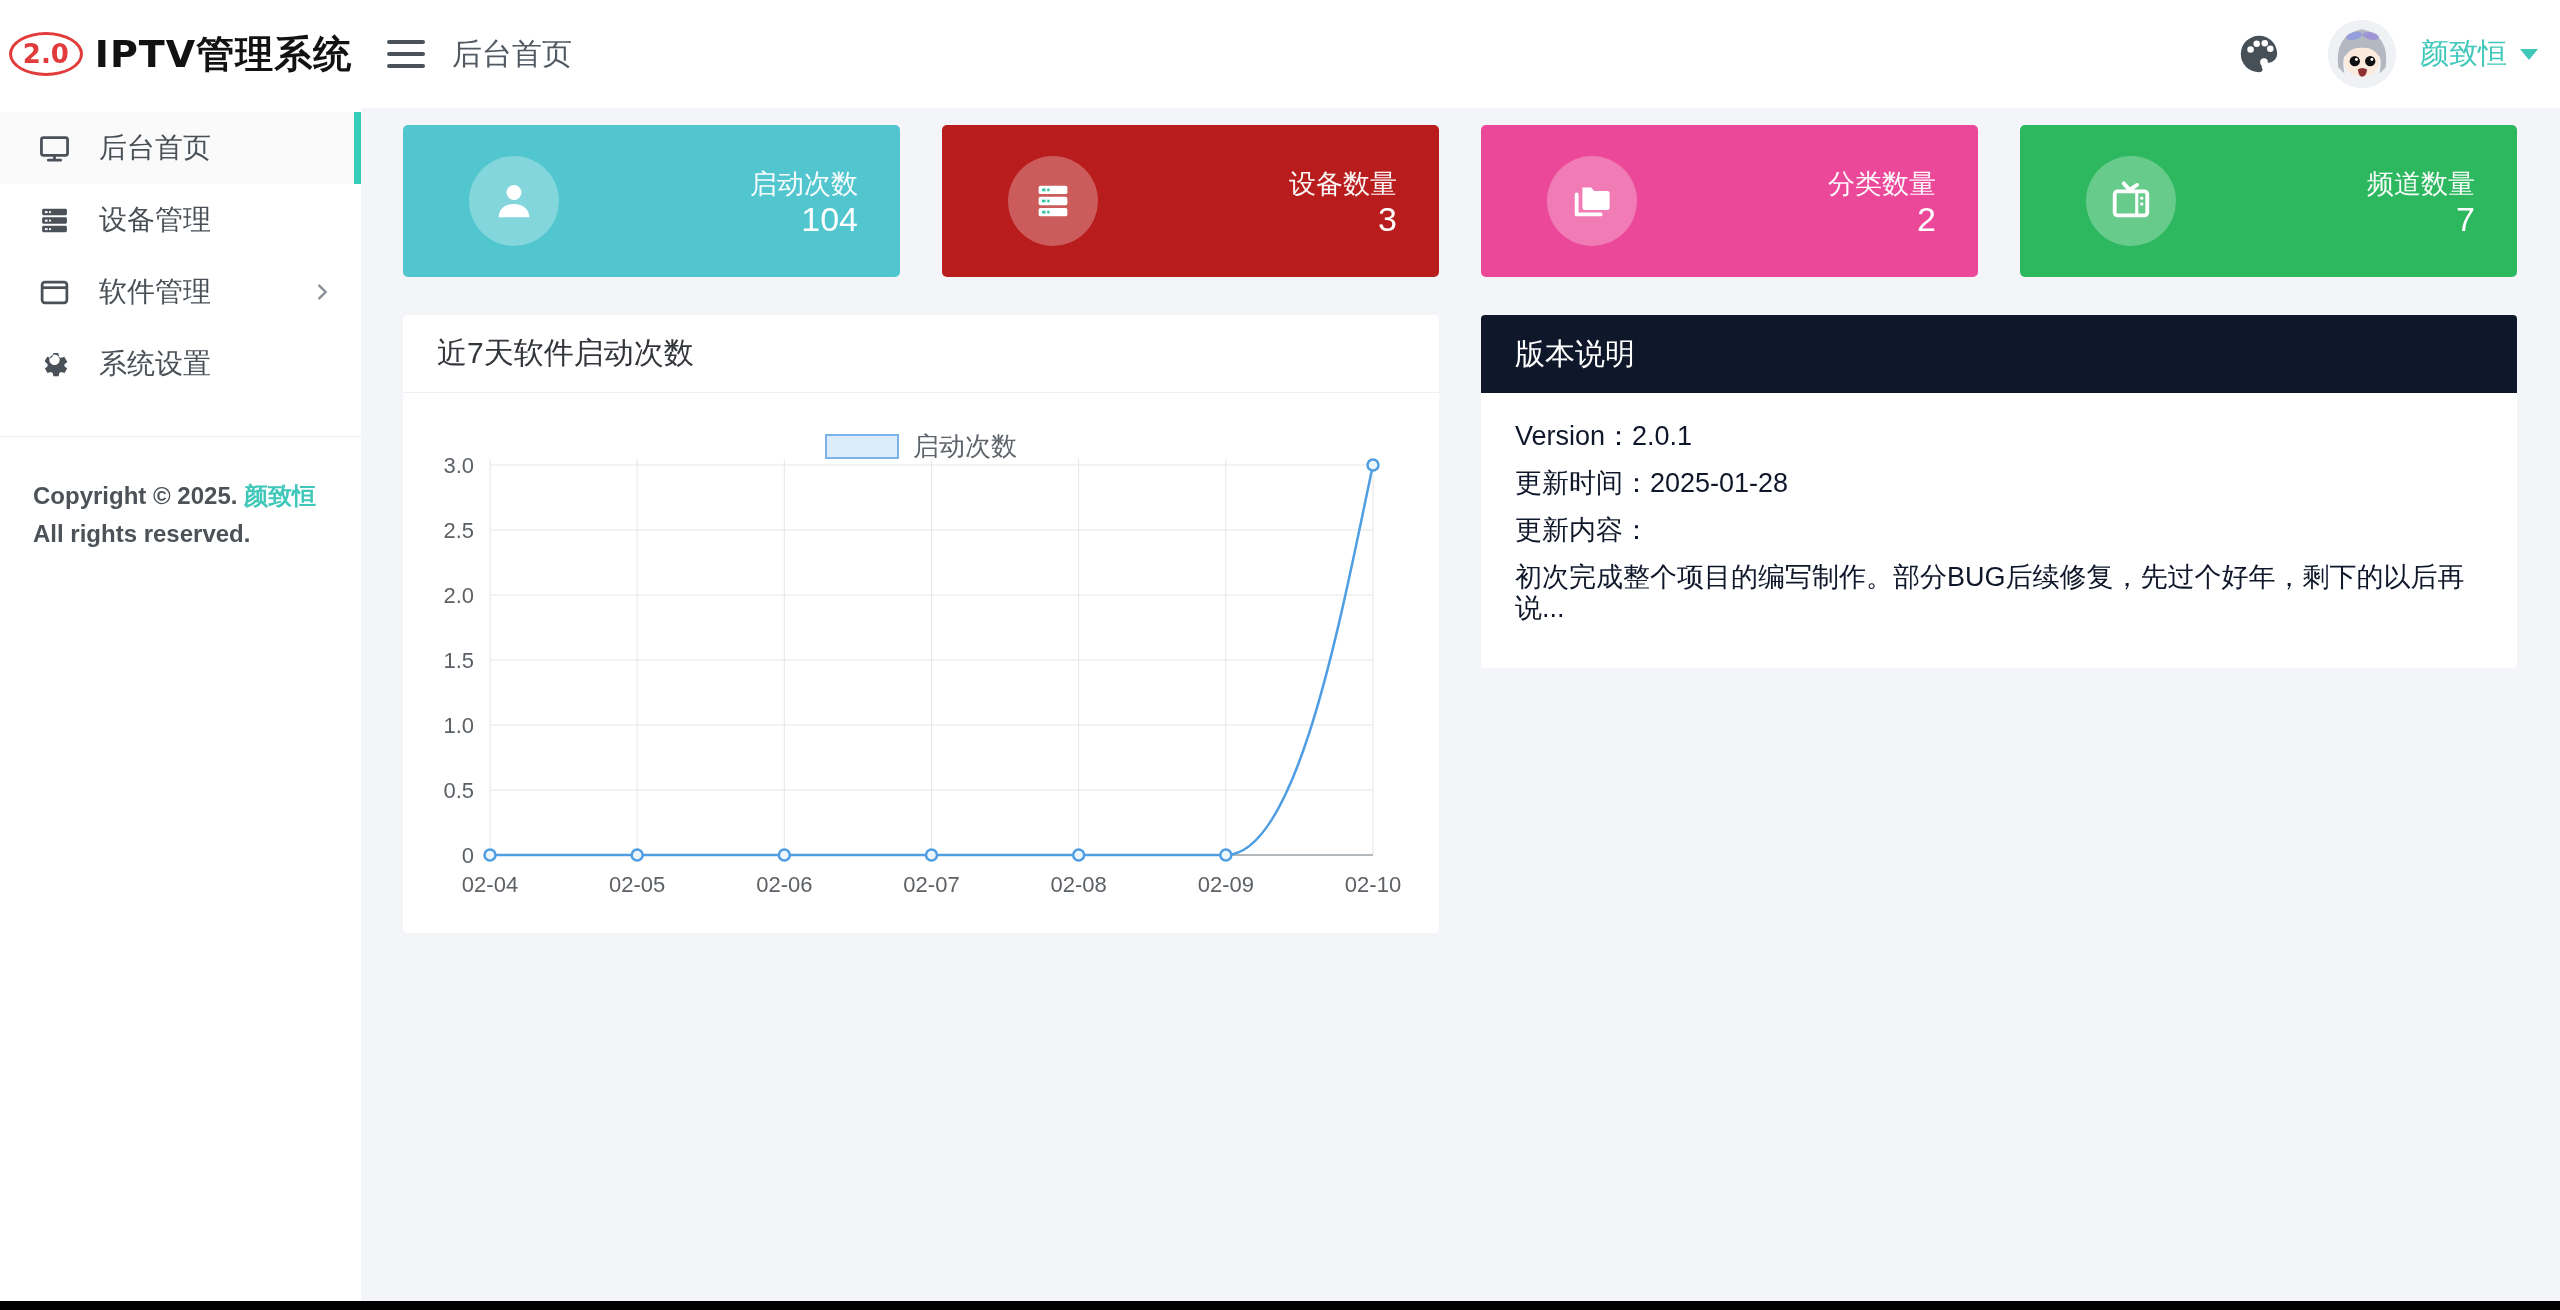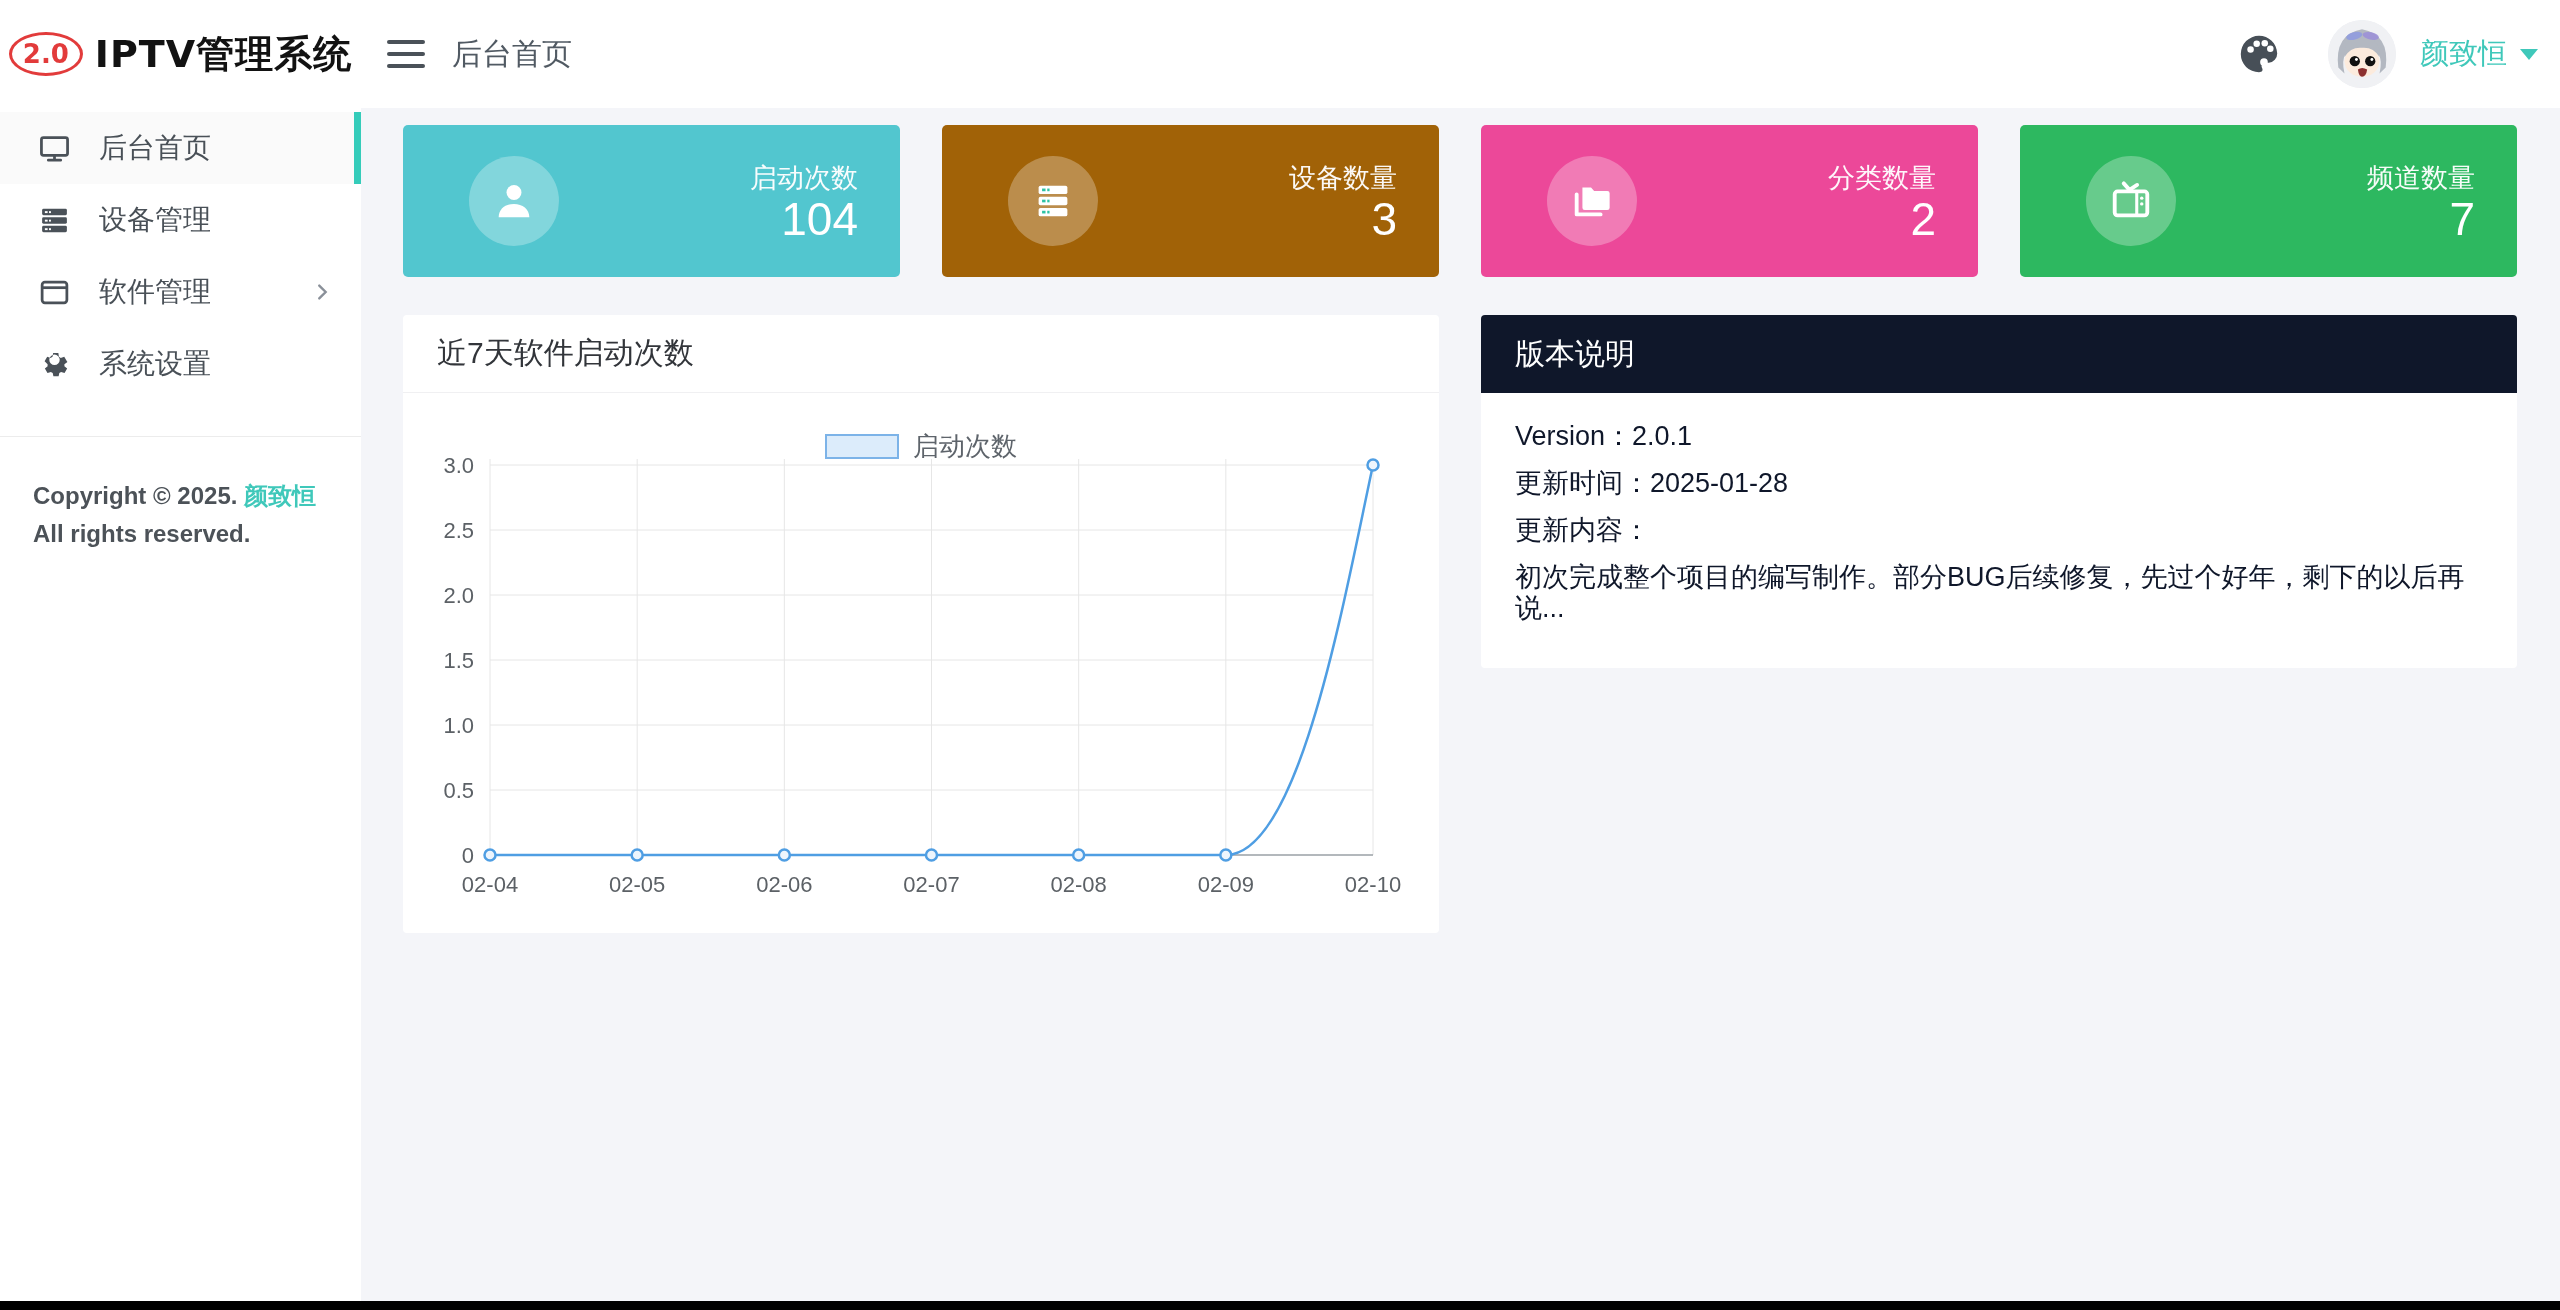--- a/index.html
+++ b/index.html
@@ -42,21 +42,21 @@
 
   
   .main{position:absolute;left:361px;top:108px;right:0}
   .cards-row{display:flex;gap:42px;margin:17px 43px 0 42px}
   .stat-card{flex:1;height:152px;border-radius:5px;display:flex;align-items:center;color:#fff}
   .stat-icon{width:90px;height:90px;border-radius:50%;background:rgba(255,255,255,.28);
     margin-left:66px;display:flex;align-items:center;justify-content:center;flex:none}
   .stat-icon svg{width:46px;height:46px;display:block}
   .stat-right{margin-left:auto;margin-right:42px;text-align:right}
   .stat-label{font-size:27px;opacity:.96}
-  .stat-value{font-size:46px;margin-top:0;line-height:1}
+  .stat-value{font-size:34px;margin-top:0;line-height:1}
 
   .panels-row{display:flex;gap:42px;margin:38px 43px 0 42px;align-items:flex-start}
   .panel{flex:1;background:#fff;border-radius:4px}
   .panel-header{height:78px;display:flex;align-items:center;padding:0 34px;font-size:30px}
   .chart-card .panel-header{color:#32353a;border-bottom:1px solid #f0f0f2}
   .version-card .panel-header{color:#fff;border-radius:4px 4px 0 0}
 
   .chart-body{position:relative;height:540px}
   #chart-svg{position:absolute;left:0;top:0}
   .legend{position:absolute;top:36px;left:0;right:0;display:flex;justify-content:center;
@@ -187,21 +187,21 @@
           <circle cx="12" cy="7.6" r="3.9"></circle>
           <path d="M4 20.5c0-4.4 3.6-7 8-7s8 2.6 8 7z"></path>
         </svg>
       </div>
       <div class="stat-right">
         <div class="stat-label">启动次数</div>
         <div class="stat-value">104</div>
       </div>
     </div>
 
-    <div class="stat-card" style="background: #a16207; --cc: #2FC3A4;">
+    <div class="stat-card" style="background: #b91c1c; --cc: #2FC3A4;">
       <div class="stat-icon">
         <svg viewBox="0 0 24 24" fill="#fff">
           <rect x="4.5" y="4" width="15" height="4.4" rx="1"></rect>
           <rect x="4.5" y="9.8" width="15" height="4.4" rx="1"></rect>
           <rect x="4.5" y="15.6" width="15" height="4.4" rx="1"></rect>
           <rect x="6.3" y="5.5" width="1.8" height="1.4" fill="var(--cc,#2FC3A4)"></rect>
             <rect x="9" y="5.5" width="1.2" height="1.4" fill="var(--cc,#2FC3A4)"></rect>
           <rect x="6.3" y="11.3" width="1.8" height="1.4" fill="var(--cc,#2FC3A4)"></rect>
             <rect x="9" y="11.3" width="1.2" height="1.4" fill="var(--cc,#2FC3A4)"></rect>
           <rect x="6.3" y="17.1" width="1.8" height="1.4" fill="var(--cc,#2FC3A4)"></rect>

